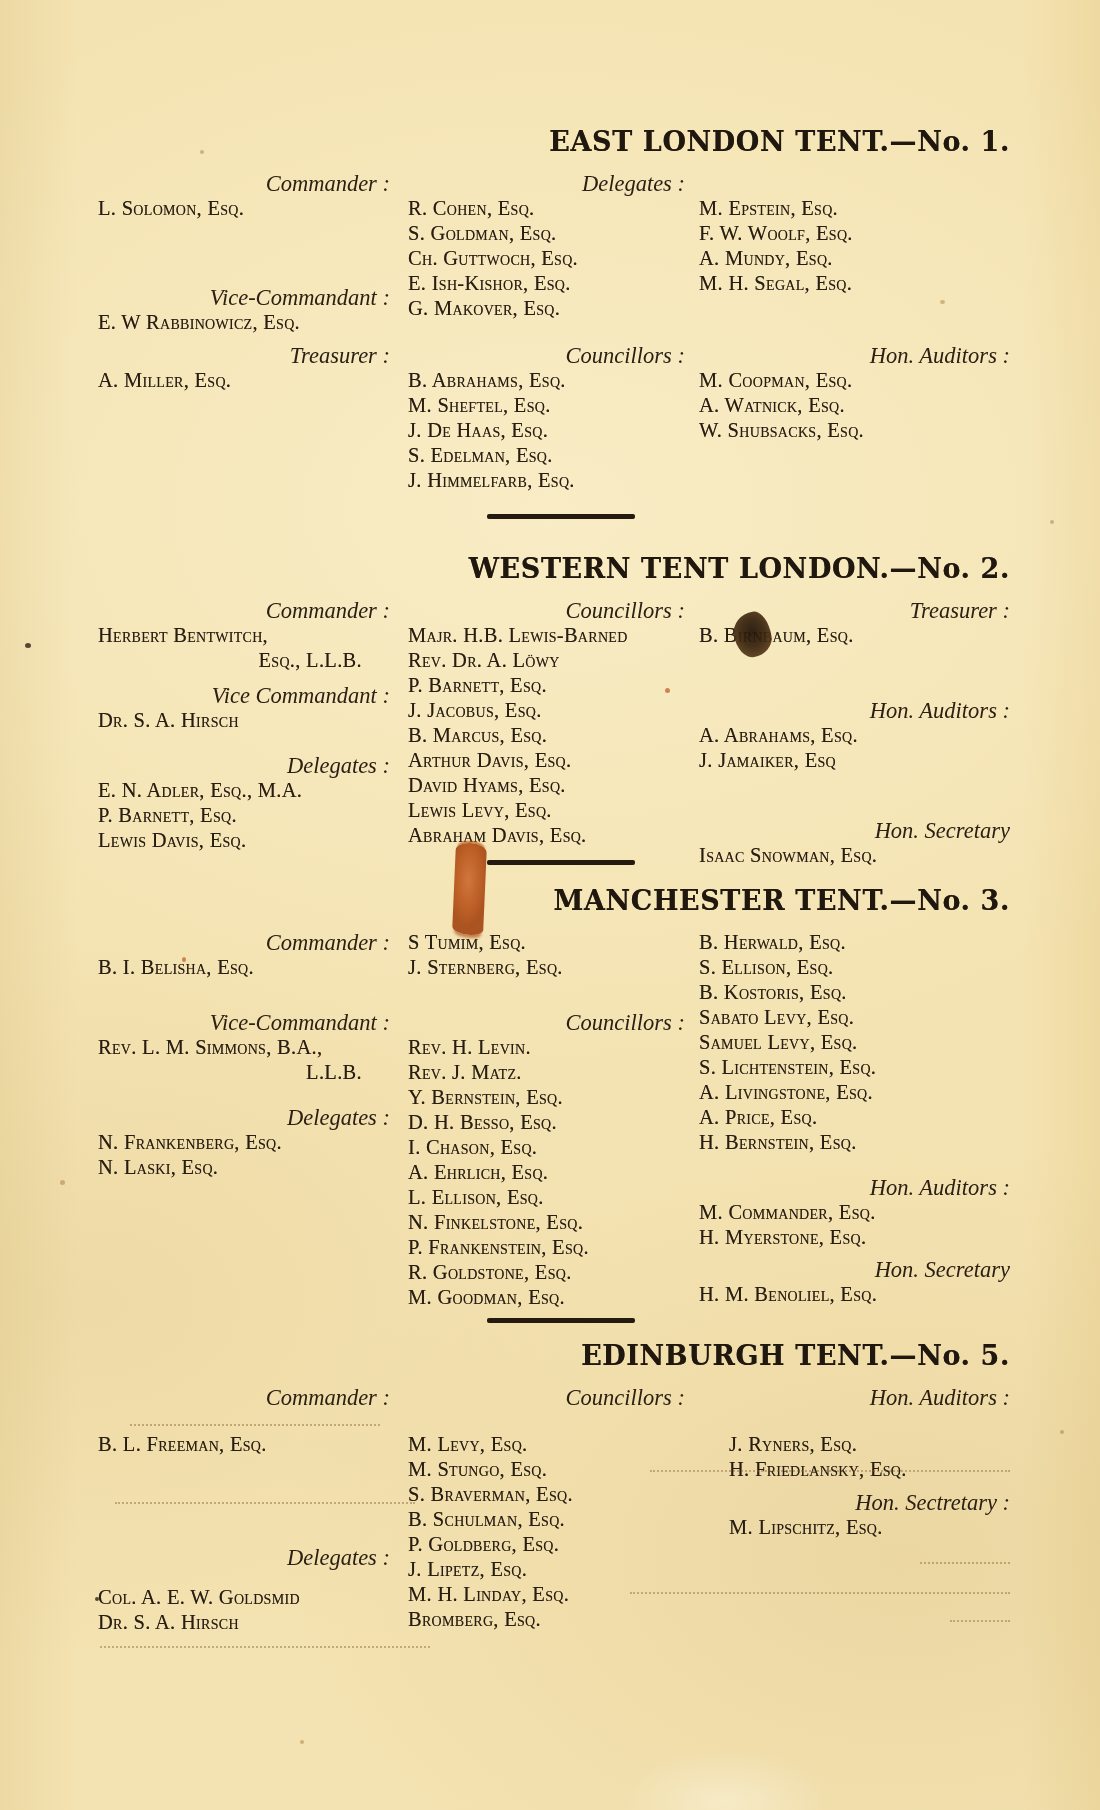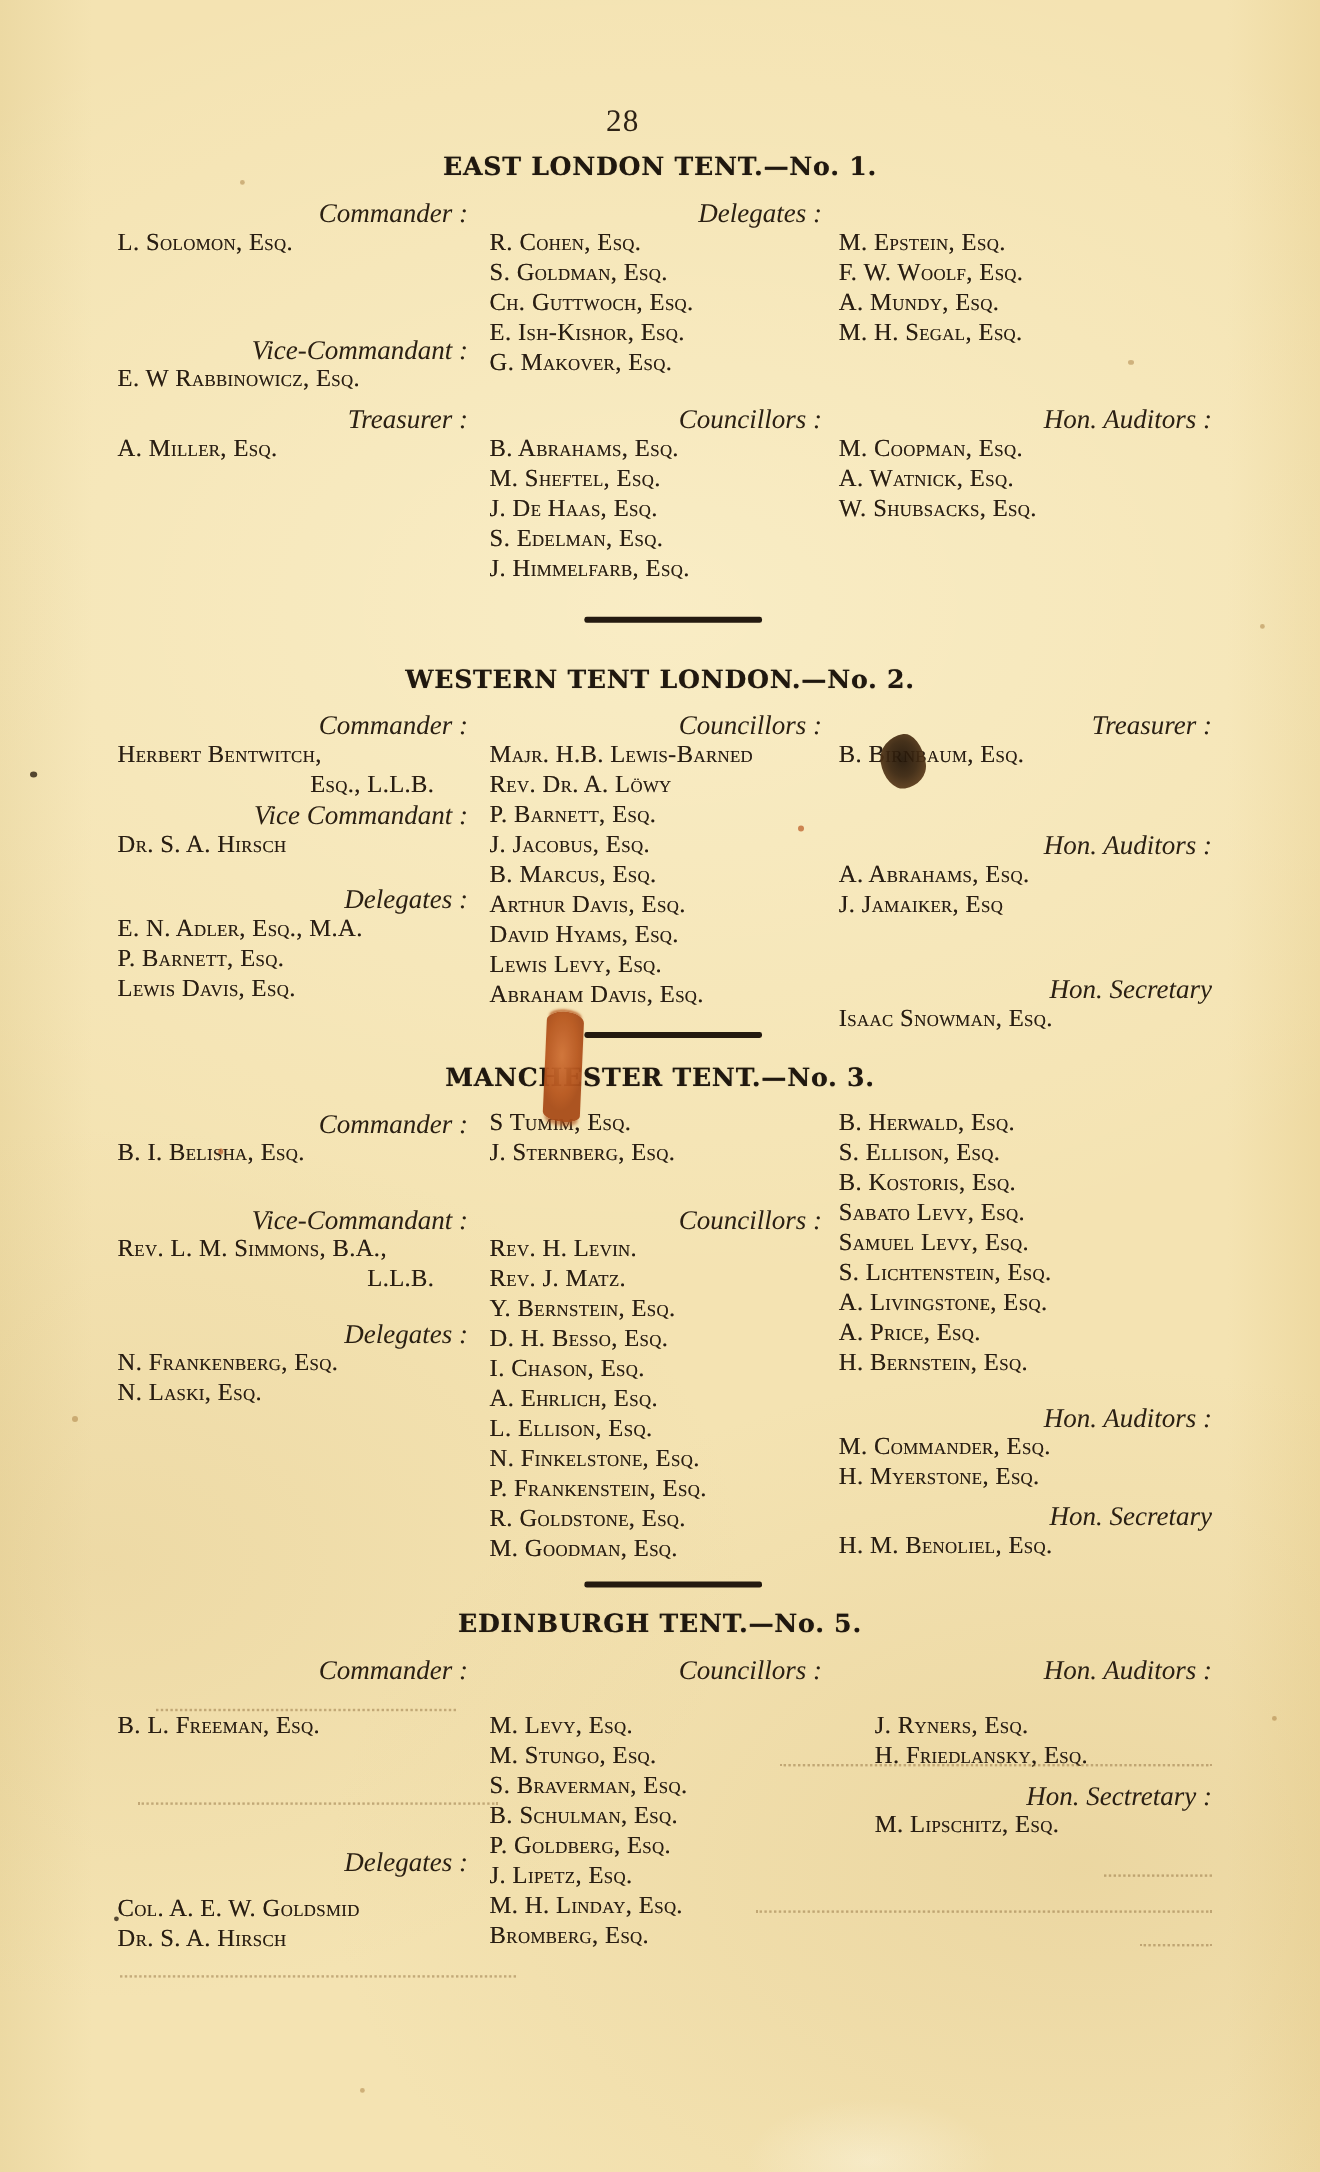--- a/index.html
+++ b/index.html
@@ -14,23 +14,23 @@
       linear-gradient(90deg, #ecd9a3, #f4e3b2 7%, #f4e3b2 93%, #eed9a1);
     font-family:"Liberation Serif", serif;
     color:#2a1f15;
   }
   .page-number{
     position:absolute;top:86px;left:0;right:62px;text-align:center;
     font-size:26px;letter-spacing:1px;color:#2e2315;
   }
   .section{position:absolute;left:90px;width:920px;}
   .section-title{
-    margin:0 0 14px 0;text-align:center;
+    margin:0 0 14px 0;text-align:right;
     font-family:"DejaVu Serif", serif;font-weight:bold;
-    font-size:21px;letter-spacing:.6px;color:#20180f;
+    font-size:27px;letter-spacing:.6px;color:#20180f;
     text-shadow:0 0 .6px rgba(32,24,15,.65);
   }
   .cols{display:grid;grid-template-columns:300px 295px 325px;align-items:start;}
   .col{min-width:0;}
   .col-left{padding-left:8px;}
   .col-mid{padding-left:18px;}
   .col-right{padding-left:14px;}
   .section.loose .col-right{padding-left:44px;}
   .label{
     font-style:italic;font-size:22.5px;line-height:25px;text-align:right;
@@ -63,21 +63,20 @@
   .dots{position:absolute;border-top:2px dotted rgba(128,94,46,.42);height:0;}
   .speck{position:absolute;border-radius:50%;}
   .speck.dark{background:rgba(45,32,18,.8);}
   .speck.amber{background:rgba(190,97,44,.75);}
   .speck.soft{background:rgba(160,112,52,.45);}
 </style>
 </head>
 <body>
 
 <div class="page">
-  <div class="page-number">28</div>
 
   <div id="sections">
   <section class="section" style="top: 126px;">
     <h2 class="section-title">EAST LONDON TENT.—No. 1.</h2>
     <div class="cols">
       <div class="col col-left">
             <div class="group">
               <div class="label">Commander :</div>
               <div class="name">L. Solomon, Esq.</div>
             </div>
@@ -127,21 +126,21 @@
 <div class="divider" style="top: 514px;"></div>
   <section class="section" style="top: 553px;">
     <h2 class="section-title">WESTERN TENT LONDON.—No. 2.</h2>
     <div class="cols">
       <div class="col col-left">
             <div class="group">
               <div class="label">Commander :</div>
               <div class="name">Herbert Bentwitch,</div>
               <div class="name right">Esq., L.L.B.</div>
             </div>
-            <div class="group" style="margin-top: 0;">
+            <div class="group" style="margin-top: 10px;">
               <div class="label">Vice Commandant :</div>
               <div class="name">Dr. S. A. Hirsch</div>
             </div>
             <div class="group" style="margin-top: 20px;">
               <div class="label">Delegates :</div>
               <div class="name">E. N. Adler, Esq., M.A.</div>
               <div class="name">P. Barnett, Esq.</div>
               <div class="name">Lewis Davis, Esq.</div>
             </div>
           </div>

